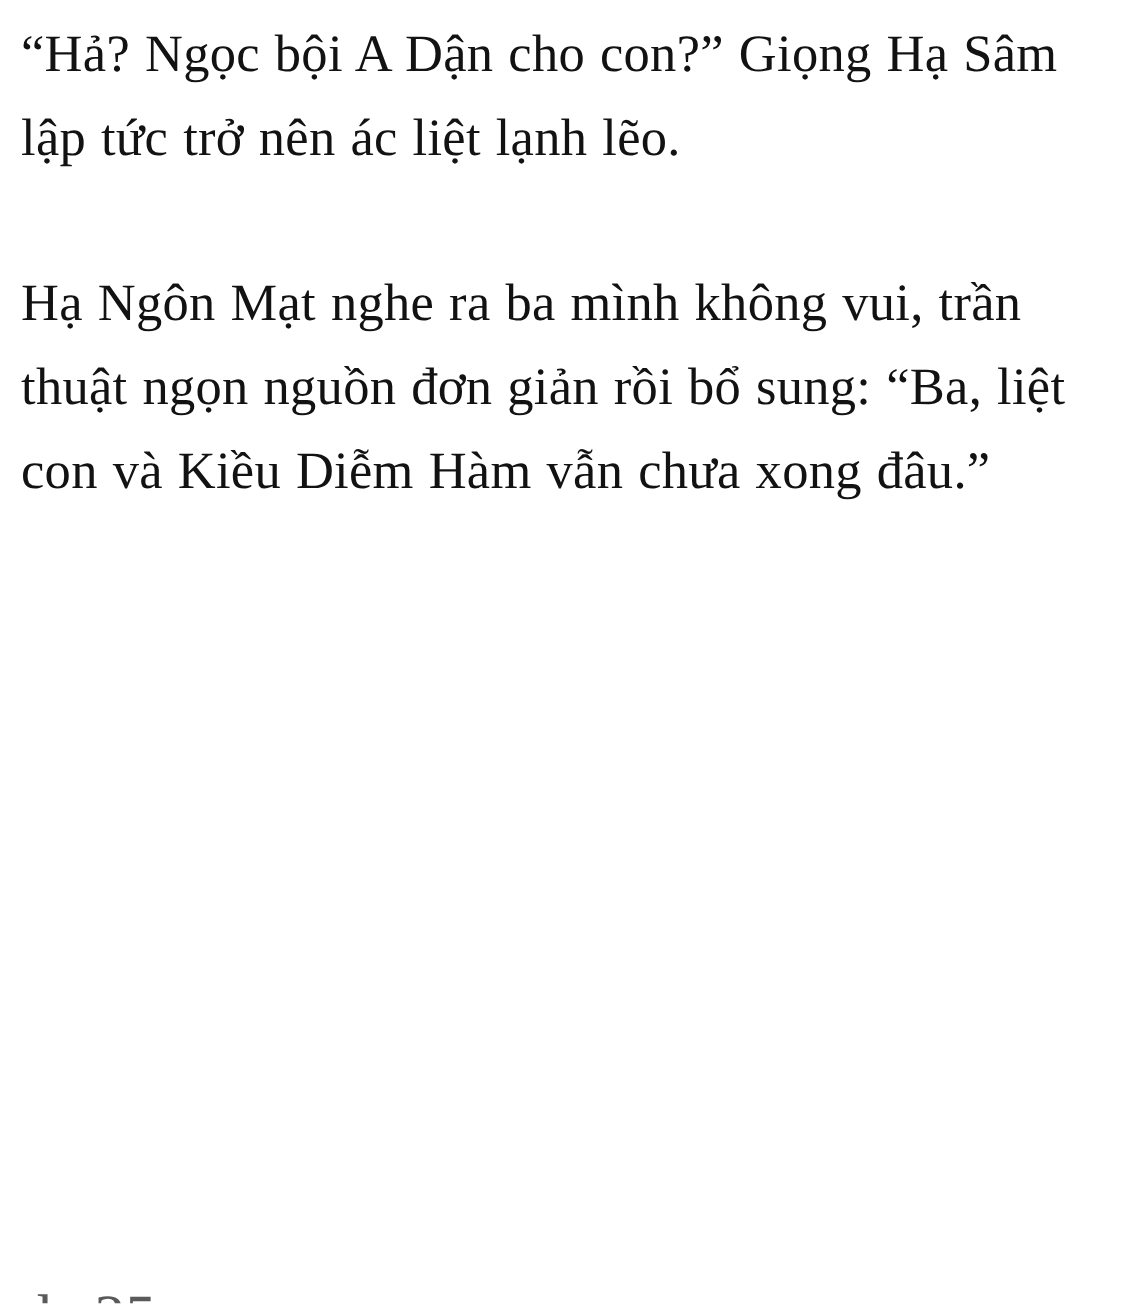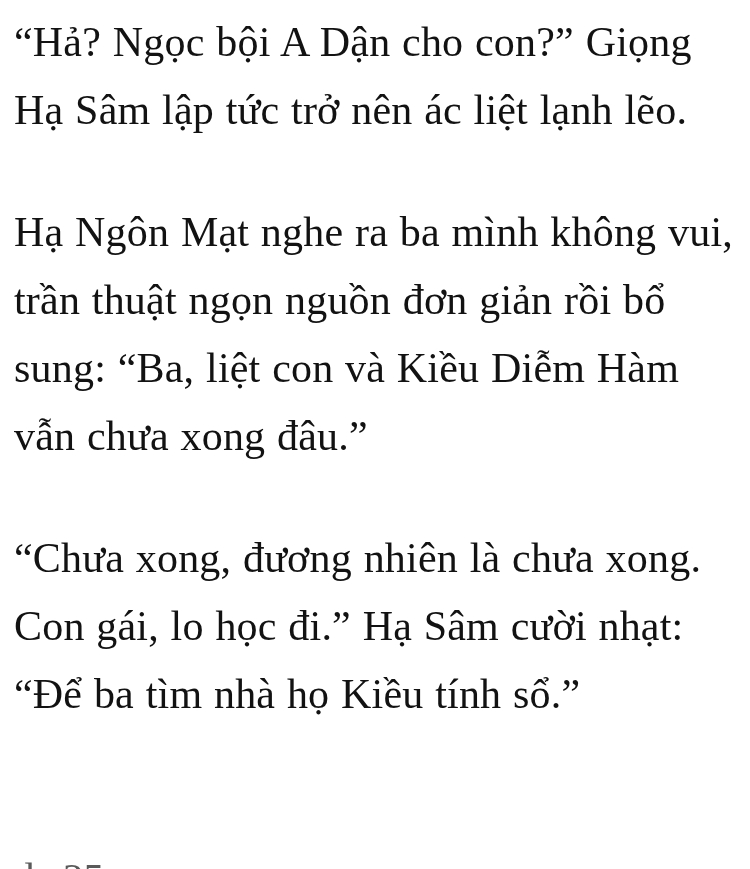--- a/index.html
+++ b/index.html
@@ -10,22 +10,22 @@
   #page {
     position: relative;
     width: 750px;
     height: 869px;
     background: #ffffff;
     overflow: hidden;
     font-family: "Liberation Serif", "DejaVu Serif", serif;
     color: #121212;
   }
   .para {
-    font-size: 42px;
-    line-height: 68px;
+    font-size: 35px;
+    line-height: 56px;
     letter-spacing: 0.2px;
     margin: 0 0 54px 0;
     text-align: left;
     word-spacing: 1px;
   }
   .para:last-child {
     margin-bottom: 0;
   }
   
   .clip-top {
@@ -66,18 +66,17 @@
 </head>
 <body>
 
 <div id="page">
 
   <div class="clip-top"></div>
 
   <div class="body-flow">
     <p class="para">“Hả? Ngọc bội A Dận cho con?” Giọng Hạ Sâm lập tức trở nên ác liệt lạnh lẽo.</p>
     <p class="para">Hạ Ngôn Mạt nghe ra ba mình không vui, trần thuật ngọn nguồn đơn giản rồi bổ sung: “Ba, liệt con và Kiều Diễm Hàm vẫn chưa xong đâu.”</p>
-    <p class="para">“Chưa xong, đương nhiên là chưa xong. Con gái, lo học đi.” Hạ Sâm cười nhạt: “Để ba tìm nhà họ Kiều tính sổ.”</p>
   </div>
 
   <div class="clip-bottom faint">                                            dạ 25</div>
 
 </div>
 
 </body></html>

